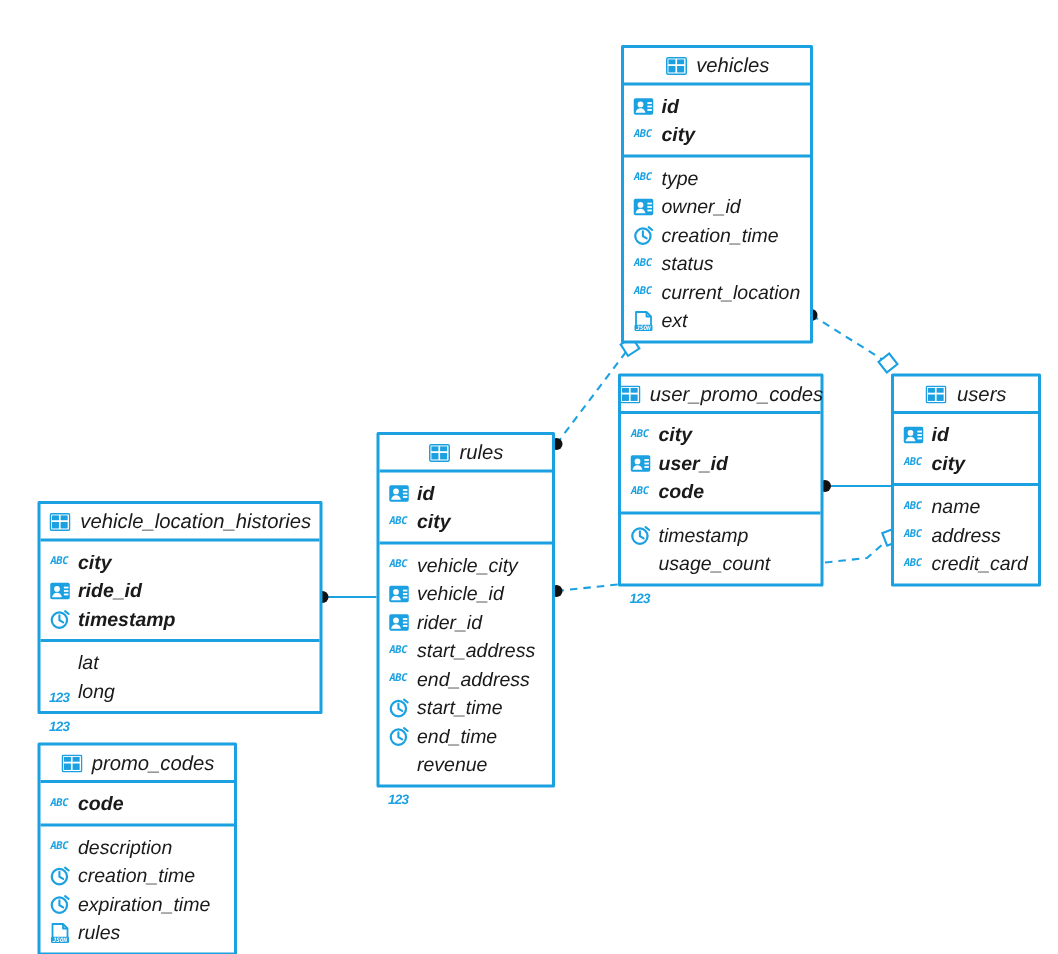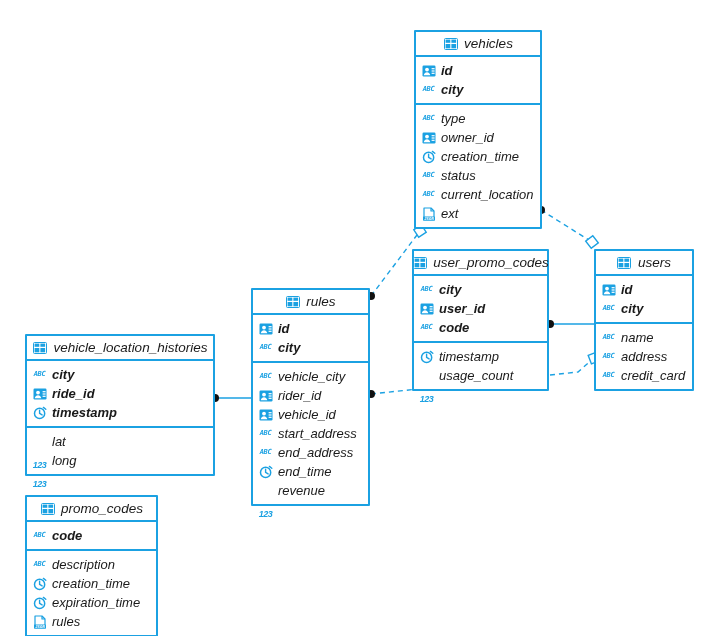--- a/index.html
+++ b/index.html
@@ -376,46 +376,56 @@
             <span class="icn">
               <svg width="14" height="14" viewBox="0 0 14 14">
                 <rect x="0.5" y="1.5" width="13" height="11" rx="1.2" fill="#1ba1e2"></rect>
                 <circle cx="5" cy="5.6" r="1.9" fill="#ffffff"></circle>
                 <path d="M1.7 11.2c0.5-2.1 1.8-3 3.3-3s2.8 0.9 3.3 3z" fill="#ffffff"></path>
                 <rect x="9.6" y="4.1" width="3" height="1.2" fill="#ffffff"></rect>
                 <rect x="9.6" y="6.4" width="3" height="1.2" fill="#ffffff"></rect>
                 <rect x="9.6" y="8.7" width="3" height="1.2" fill="#ffffff"></rect>
               </svg>
             </span>
+            <span class="col-name">vehicle_id</span>
+          </div>
+          <div class="col-row">
+            <span class="icn">
+              <svg width="14" height="14" viewBox="0 0 14 14">
+                <rect x="0.5" y="1.5" width="13" height="11" rx="1.2" fill="#1ba1e2"></rect>
+                <circle cx="5" cy="5.6" r="1.9" fill="#ffffff"></circle>
+                <path d="M1.7 11.2c0.5-2.1 1.8-3 3.3-3s2.8 0.9 3.3 3z" fill="#ffffff"></path>
+                <rect x="9.6" y="4.1" width="3" height="1.2" fill="#ffffff"></rect>
+                <rect x="9.6" y="6.4" width="3" height="1.2" fill="#ffffff"></rect>
+                <rect x="9.6" y="8.7" width="3" height="1.2" fill="#ffffff"></rect>
+              </svg>
+            </span>
             <span class="col-name">rider_id</span>
           </div>
           <div class="col-row">
             <span class="icn">
-              <svg width="14" height="14" viewBox="0 0 14 14">
-                <rect x="0.5" y="1.5" width="13" height="11" rx="1.2" fill="#1ba1e2"></rect>
-                <circle cx="5" cy="5.6" r="1.9" fill="#ffffff"></circle>
-                <path d="M1.7 11.2c0.5-2.1 1.8-3 3.3-3s2.8 0.9 3.3 3z" fill="#ffffff"></path>
-                <rect x="9.6" y="4.1" width="3" height="1.2" fill="#ffffff"></rect>
-                <rect x="9.6" y="6.4" width="3" height="1.2" fill="#ffffff"></rect>
-                <rect x="9.6" y="8.7" width="3" height="1.2" fill="#ffffff"></rect>
-              </svg>
-            </span>
-            <span class="col-name">vehicle_id</span>
-          </div>
-          <div class="col-row">
-            <span class="icn">
               <span class="icn-abc">ABC</span>
             </span>
             <span class="col-name">start_address</span>
           </div>
           <div class="col-row">
             <span class="icn">
               <span class="icn-abc">ABC</span>
             </span>
             <span class="col-name">end_address</span>
+          </div>
+          <div class="col-row">
+            <span class="icn">
+              <svg width="14" height="14" viewBox="0 0 14 14">
+                <circle cx="6.6" cy="7.4" r="5.1" fill="none" stroke="#1ba1e2" stroke-width="1.5"></circle>
+                <path d="M6.6 4.2 L6.6 7.4 L9.1 8.9" fill="none" stroke="#1ba1e2" stroke-width="1.4" stroke-linecap="round"></path>
+                <path d="M10.4 1.4 L12.8 3.3" fill="none" stroke="#1ba1e2" stroke-width="1.4" stroke-linecap="round"></path>
+              </svg>
+            </span>
+            <span class="col-name">start_time</span>
           </div>
           <div class="col-row">
             <span class="icn">
               <svg width="14" height="14" viewBox="0 0 14 14">
                 <circle cx="6.6" cy="7.4" r="5.1" fill="none" stroke="#1ba1e2" stroke-width="1.5"></circle>
                 <path d="M6.6 4.2 L6.6 7.4 L9.1 8.9" fill="none" stroke="#1ba1e2" stroke-width="1.4" stroke-linecap="round"></path>
                 <path d="M10.4 1.4 L12.8 3.3" fill="none" stroke="#1ba1e2" stroke-width="1.4" stroke-linecap="round"></path>
               </svg>
             </span>
             <span class="col-name">end_time</span>

